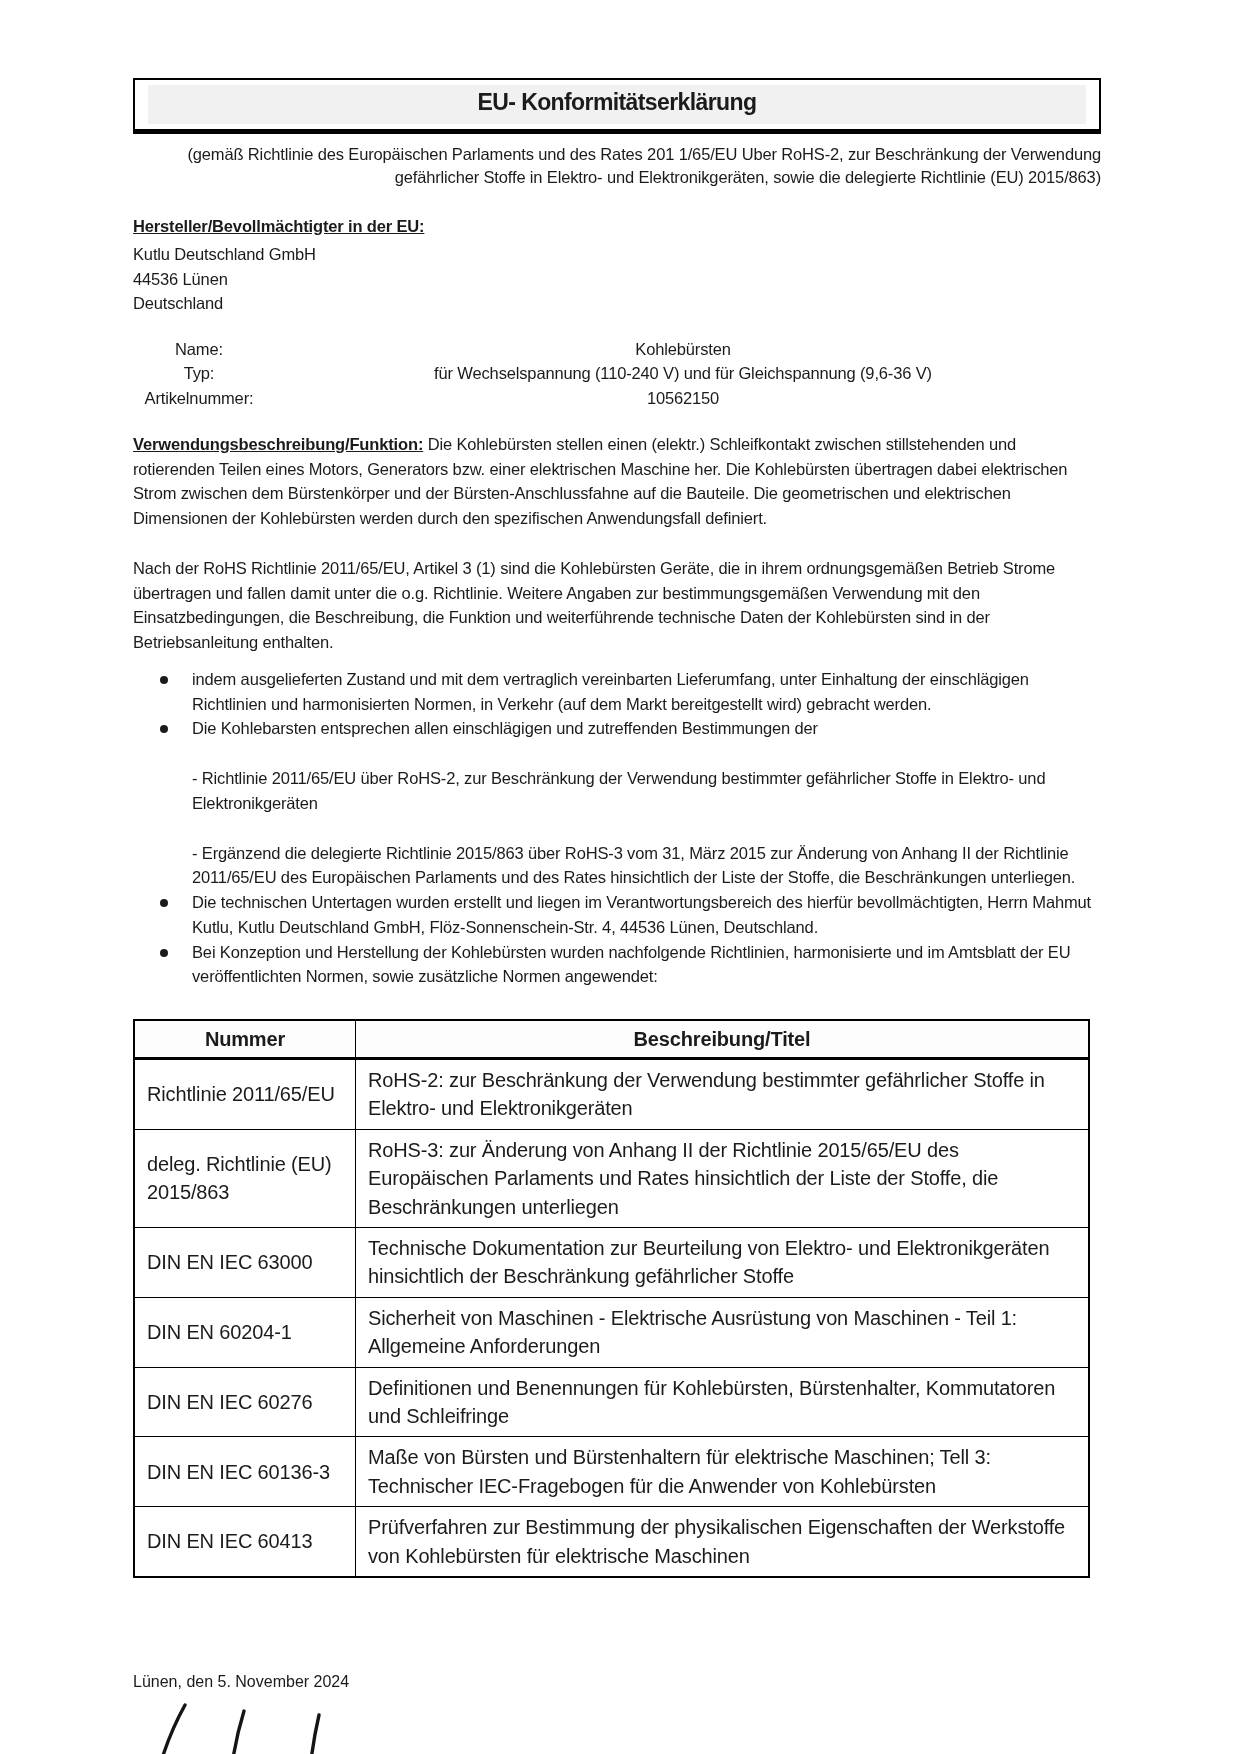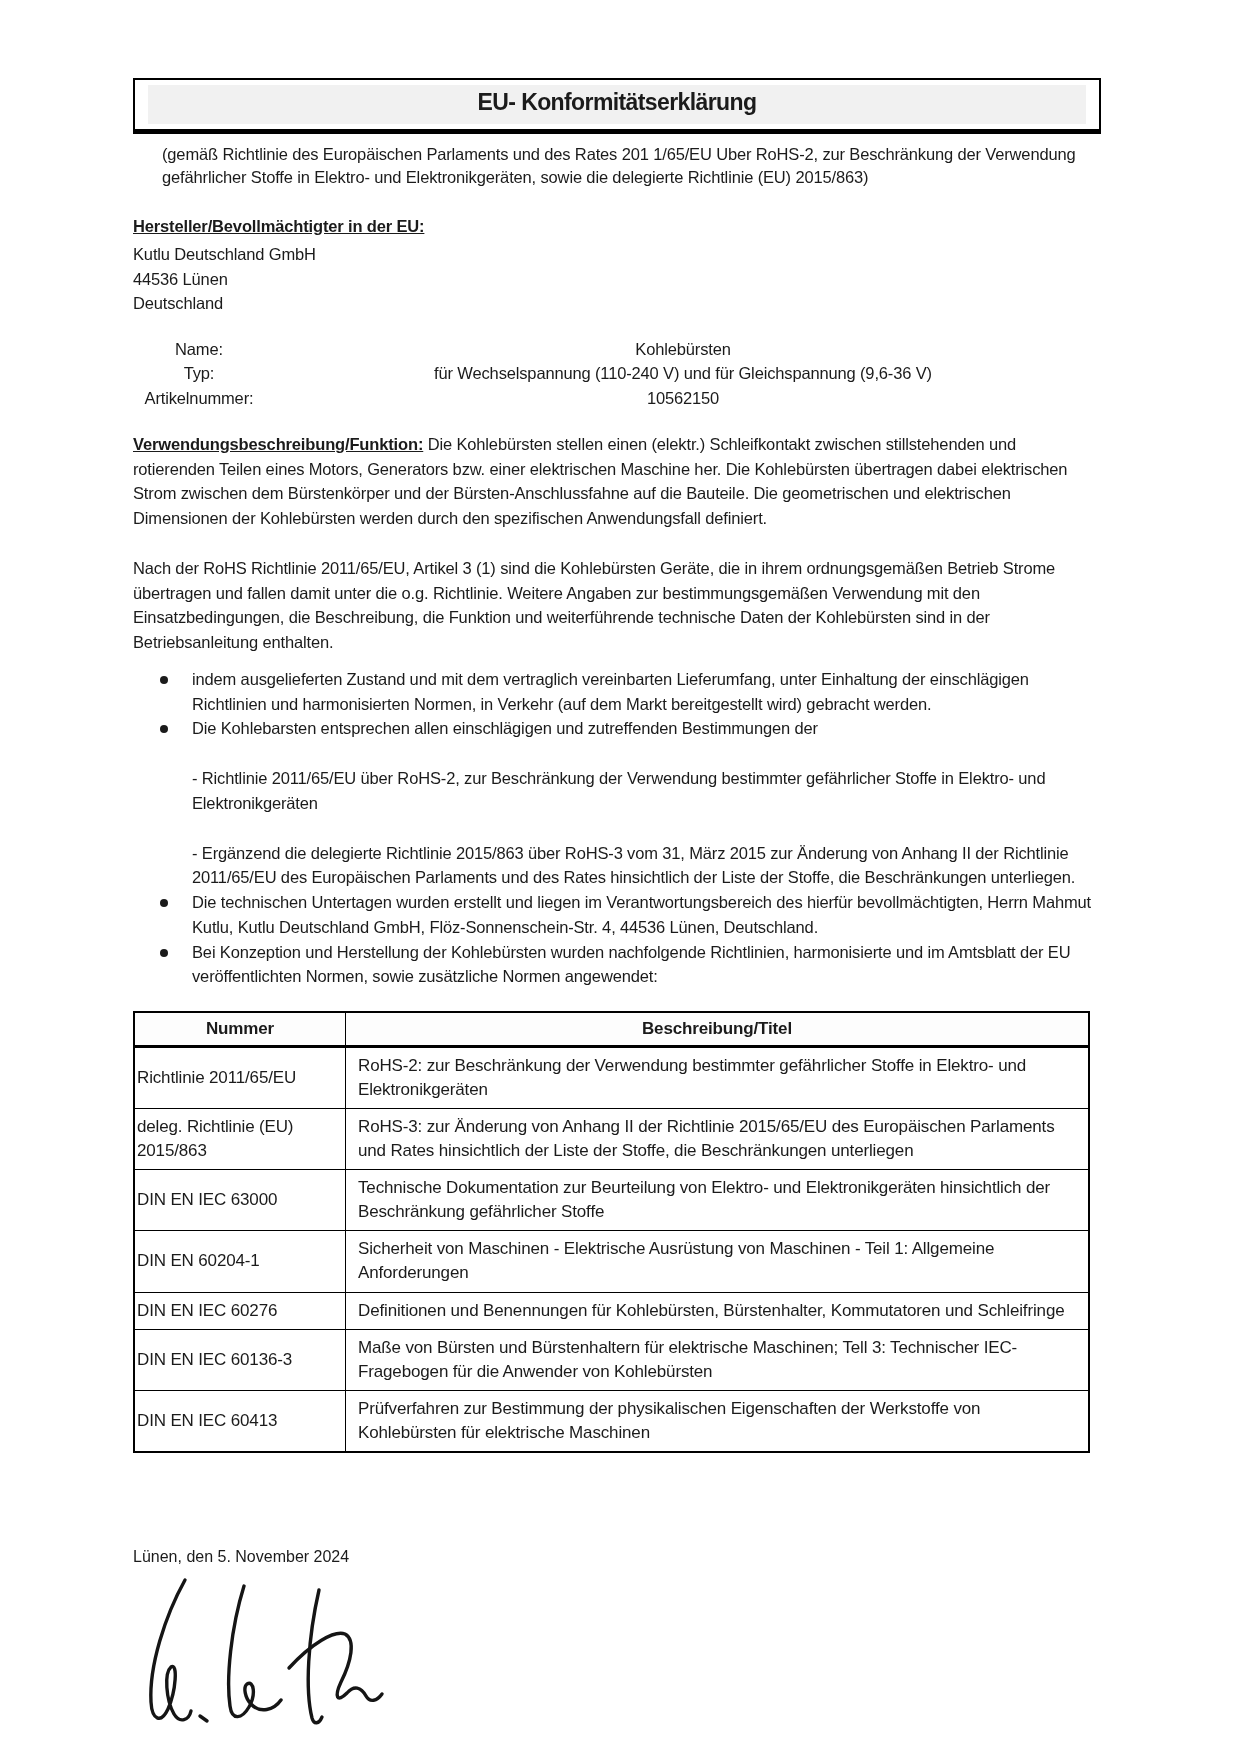--- a/index.html
+++ b/index.html
@@ -7,21 +7,21 @@
     width:1241px;height:1754px;background:#ffffff;box-sizing:border-box;
     padding:78px 140px 0 133px;margin:0 auto;overflow:hidden;position:relative;
     font-family:"Liberation Sans",sans-serif;color:#1b1b1b;
     font-size:16.5px;letter-spacing:-0.15px;line-height:1.5;
   }
   
   .title-box{border:2px solid #000;border-bottom-width:5px;padding:5px 13px;}
   .title-band{background:#f1f1f1;text-align:center;padding:3px 0 7px;}
   .doc-title{margin:0;font-size:23px;font-weight:700;letter-spacing:-0.6px;line-height:1.25;}
   
-  .subtitle{margin:9px 0 0 29px;line-height:1.42;}
+  .subtitle{margin:9px 0 0 29px;line-height:1.42;text-align:right;}
   
   .heading-underline{font-weight:700;text-decoration:underline;}
   
   .manufacturer{margin-top:24px;}
   .addr-line{margin:0;line-height:1.47;}
   .manufacturer .heading-underline{display:block;margin:0 0 4px 0;}
   
   .product{margin-top:22px;}
   .product-row{display:grid;grid-template-columns:132px 1fr;line-height:1.47;text-align:center;}
   .product-row span{display:block;}
@@ -30,26 +30,26 @@
   .para + .para{margin-top:25px;}
   
   .bullets{list-style:none;margin:12px 0 0 0;padding:0;}
   .bullets li{display:flex;align-items:flex-start;margin:0;}
   .marker{flex:0 0 auto;width:8px;height:8px;border-radius:50%;background:#1b1b1b;
           margin:9px 24px 0 27px;}
   .bullet-body{flex:1 1 auto;}
   .bullet-body p{margin:0;line-height:1.5;}
   .bullet-body p.subitem{margin-top:25px;}
   
-  .std-table{border-collapse:collapse;width:957px;margin-top:22px;
-             font-size:17px;letter-spacing:-0.15px;}
+  .std-table{border-collapse:collapse;width:957px;margin-top:30px;
+             font-size:20px;letter-spacing:-0.15px;}
   .std-table th{border:1.5px solid #000;border-bottom:3px solid #000;
                 font-weight:700;text-align:center;padding:3px 6px;background:#fdfdfd;}
   .std-table td{border:1.5px solid #000;padding:6px 12px;vertical-align:middle;line-height:1.42;}
-  .std-table td.num{width:196px;padding-left:2px;}
+  .std-table td.num{width:196px;padding-left:12px;}
   .std-table{border:2px solid #000;}
   
   .date-line{margin:94px 0 0 0;font-family:Liberation Sans, sans-serif;
              font-size:16px;letter-spacing:0;line-height:1.3;}
   .signature-wrap{margin:2px 0 0 -10px;height:150px;}
 </style>
 </head>
 <body>
 
 <div class="page">

